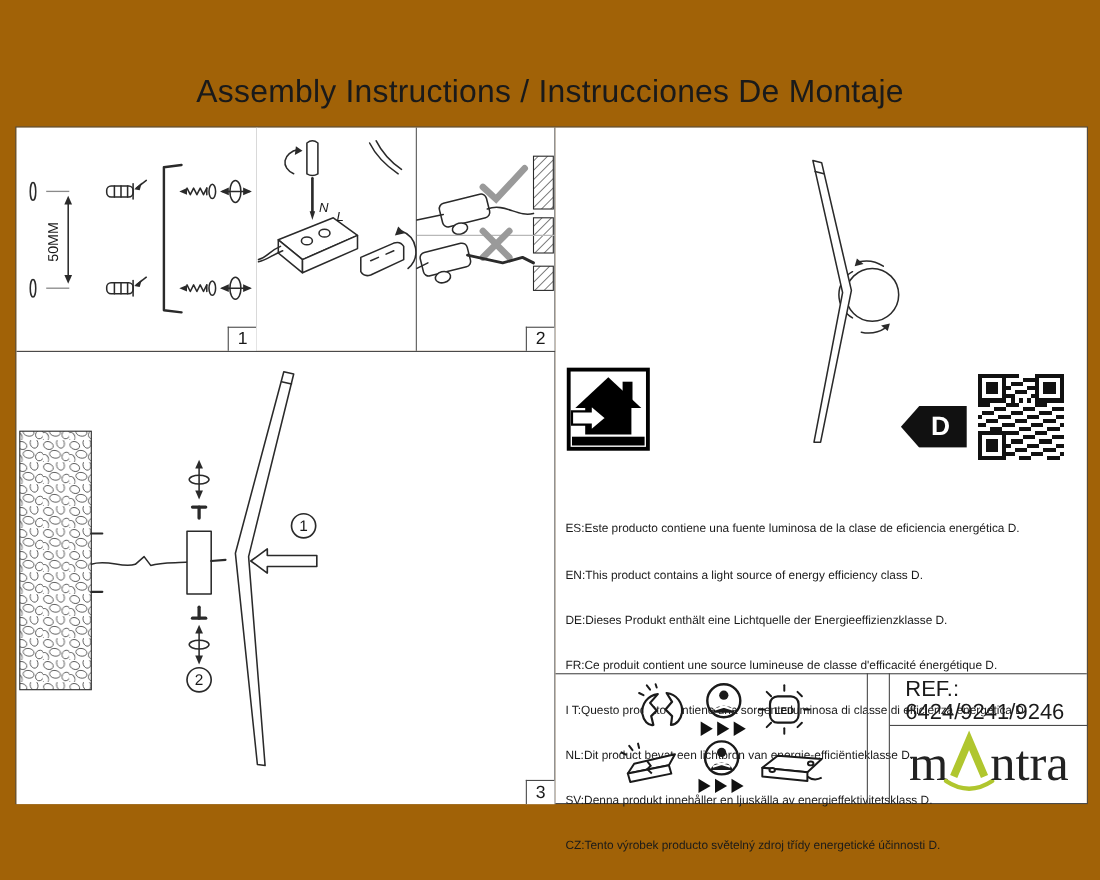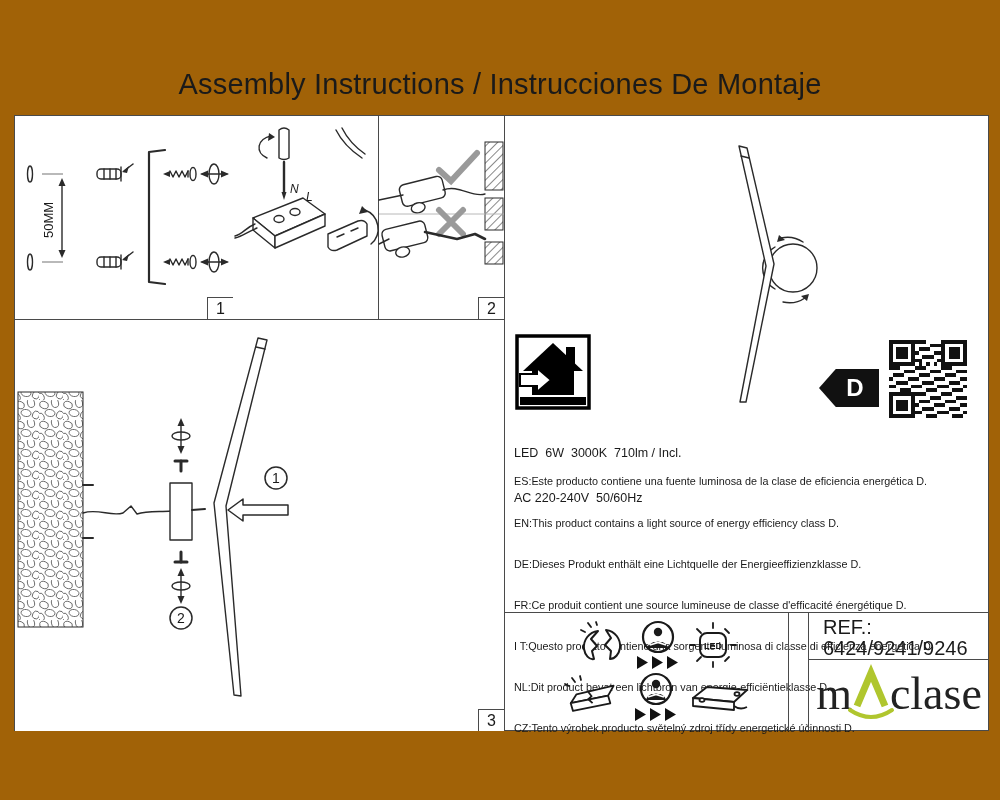--- a/index.html
+++ b/index.html
@@ -226,24 +226,20 @@
 
       <svg class="abs" style="left:10px;top:218px" width="76" height="78" viewBox="0 0 76 78">
         <rect x="2" y="2" width="72" height="72" fill="#fff" stroke="#000" stroke-width="3.5"></rect>
         <rect x="5" y="63" width="66" height="8" fill="#000"></rect>
         <rect x="51" y="13" width="9" height="18" fill="#000"></rect>
         <polygon points="8,37 38,9 68,37" fill="#000"></polygon>
         <rect x="17" y="33" width="42" height="28" fill="#000"></rect>
         <polygon points="5,40 22,40 22,34 36,46 22,58 22,52 5,52" fill="#fff" stroke="#000" stroke-width="2"></polygon>
       </svg>
 
-      <div class="abs specs" style="left:9px;top:300px">
-        <div>LED  6W  3000K  710lm / Incl.</div>
-        <div>AC 220-240V  50/60Hz</div>
-      </div>
 
       <div class="abs dtag" style="left:314px;top:253px;width:60px;height:38px">
         <span>D</span>
       </div>
 
       <svg class="abs" id="qr-svg" style="left:382px;top:222px" width="82" height="82" viewBox="-0.5 -0.5 22 22" shape-rendering="crispEdges">
         <rect x="-0.5" y="-0.5" width="22" height="22" fill="#fff"></rect>
         <g id="qr-grid" fill="#111">
             <rect x="0" y="0" width="1" height="1"></rect>
             <rect x="1" y="0" width="1" height="1"></rect>
@@ -473,20 +469,21 @@
           </g>
       </svg>
 
       <div class="abs stmts" style="left:9px;top:332px">
         <div>ES:Este producto contiene una fuente luminosa de la clase de eficiencia energética D.</div>
         <div>EN:This product contains a light source of energy efficiency class D.</div>
         <div>DE:Dieses Produkt enthält eine Lichtquelle der Energieeffizienzklasse D.</div>
         <div>FR:Ce produit contient une source lumineuse de classe d'efficacité énergétique D.</div>
         <div>I T:Questo prodotto contiene una sorgente luminosa di classe di efficienza energetica D.</div>
         <div>NL:Dit product bevat een lichtbron van energie-efficiëntieklasse D.</div>
+        <div>SV:Denna produkt innehåller en ljuskälla av energieffektivitetsklass D.</div>
         <div>CZ:Tento výrobek producto světelný zdroj třídy energetické účinnosti D.</div>
         
         
         
       </div>
 
       <div class="abs" style="left:0;top:496px;width:483px;border-top:1px solid #4a4a4a;"></div>
 
       <div class="abs" style="left:0;top:496px;width:283px;height:118px;border-right:1px solid #4a4a4a;">
         <div class="iconrow" style="left:72px;top:8px">
@@ -571,19 +568,19 @@
         <div class="refbox">
           <div>REF.:</div>
           <div>6424/9241/9246</div>
         </div>
         <div class="brandbox">
           <span class="brandtxt">m</span>
           <svg width="44" height="56" viewBox="0 0 44 56" style="margin:0 -3px;vertical-align:-13px;display:inline-block">
             <polyline points="8,40 22,7 36,40" fill="none" stroke="#b0c62e" stroke-width="7" stroke-linejoin="miter"></polyline>
             <path d="M1,44 Q22,58 43,44" fill="none" stroke="#b0c62e" stroke-width="4" stroke-linecap="round"></path>
           </svg>
-          <span class="brandtxt">clase</span>
+          <span class="brandtxt">ntra</span>
         </div>
       </div>
 
     </div>
   </div>
 </div>
 
 </body></html>

